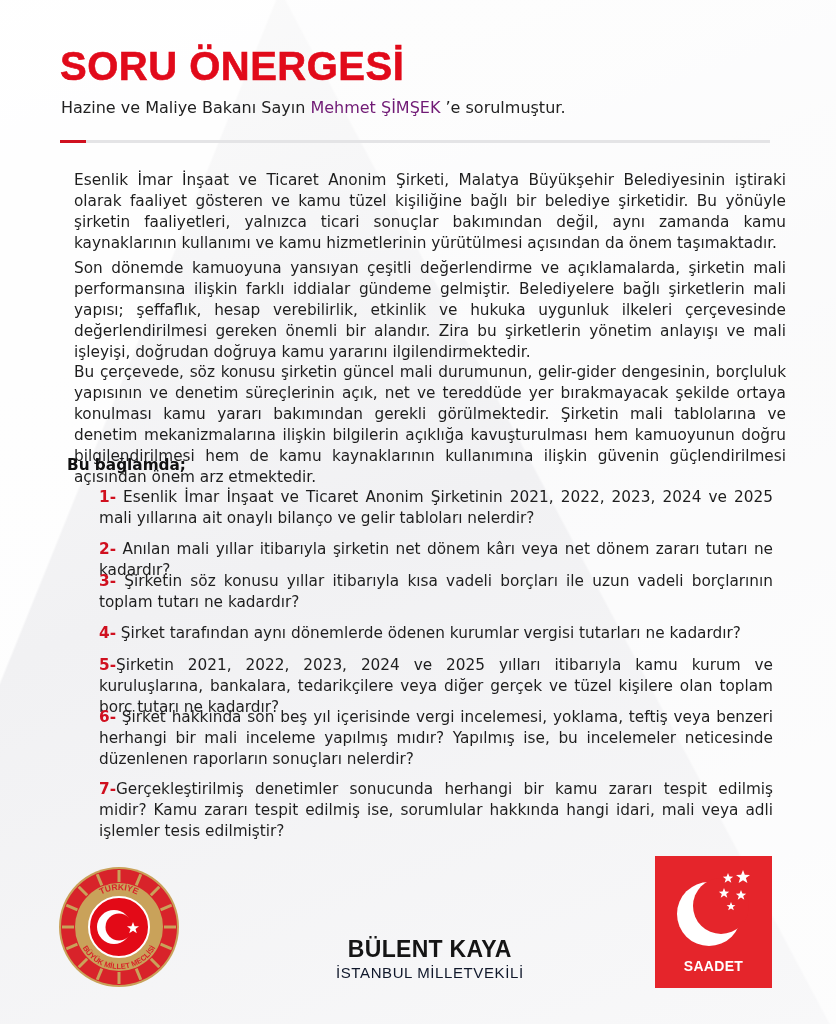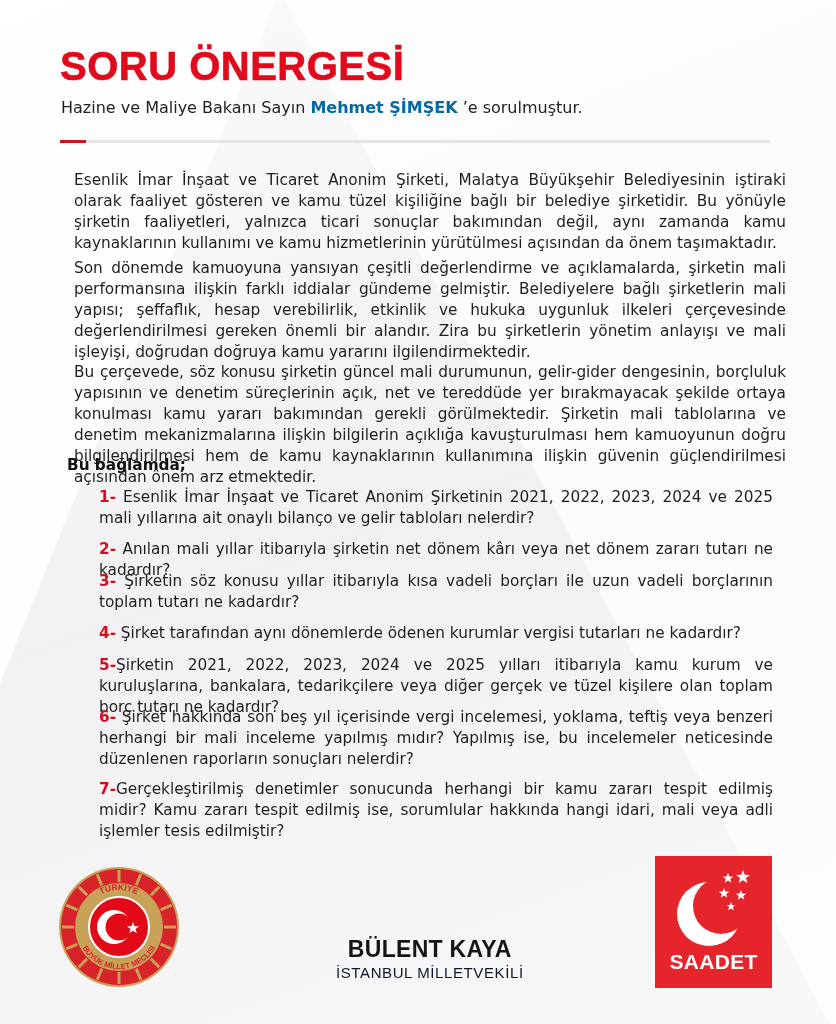--- a/index.html
+++ b/index.html
@@ -22,21 +22,21 @@
       position: absolute; left: 60px; top: 46px;
       font-family: "Liberation Sans", sans-serif;
       font-weight: 900; font-size: 40px; letter-spacing: 0.5px;
       color: #e10a1a; margin: 0; line-height: 1;
       -webkit-text-stroke: 0.6px #e10a1a;
     }
     .subtitle {
       position: absolute; left: 61px; top: 98px;
       font-size: 16px; color: #222; margin: 0;
     }
-    .subtitle b { font-weight: 700; color: #0369a1; }
+    .subtitle b { font-weight: 400; color: #701a75; }
     .divider {
       position: absolute; left: 60px; top: 140px; width: 710px; height: 3px;
       background: #e4e4e6;
     }
     .divider .accent { position: absolute; left: 0; top: 0; width: 26px; height: 3px; background: #d0101f; }
     .body-text {
       position: absolute; left: 62px; width: 712px;
       font-size: 15.3px; line-height: 21px; color: #1e1e1e; margin: 12px;
       text-align: justify;
     }
@@ -59,21 +59,21 @@
     .sig-role {
       font-family: "Liberation Sans", sans-serif; font-size: 15px; color: #0f172a;
       letter-spacing: 0.6px; margin: 3px 0 0 0;
     }
     .logo-saadet {
       position: absolute; left: 655px; top: 856px; width: 117px; height: 132px;
       background: #e5252b;
     }
     .saadet-word {
       position: absolute; left: 0; right: 0; bottom: 14px; text-align: center;
-      font-family: "Liberation Sans", sans-serif; font-weight: 900; font-size: 21px;
+      font-family: "Liberation Sans", sans-serif; font-weight: 900; font-size: 14px;
       color: #fff; letter-spacing: 0.3px;
     }
   </style>
 </head>
 <body>
 
 <div class="bg-facet"></div>
 
 <div class="page">
 

